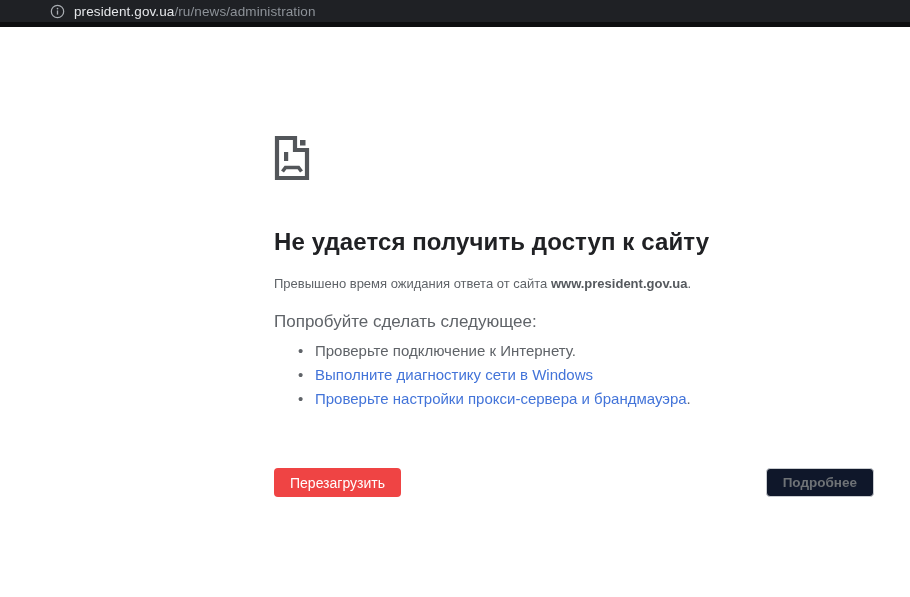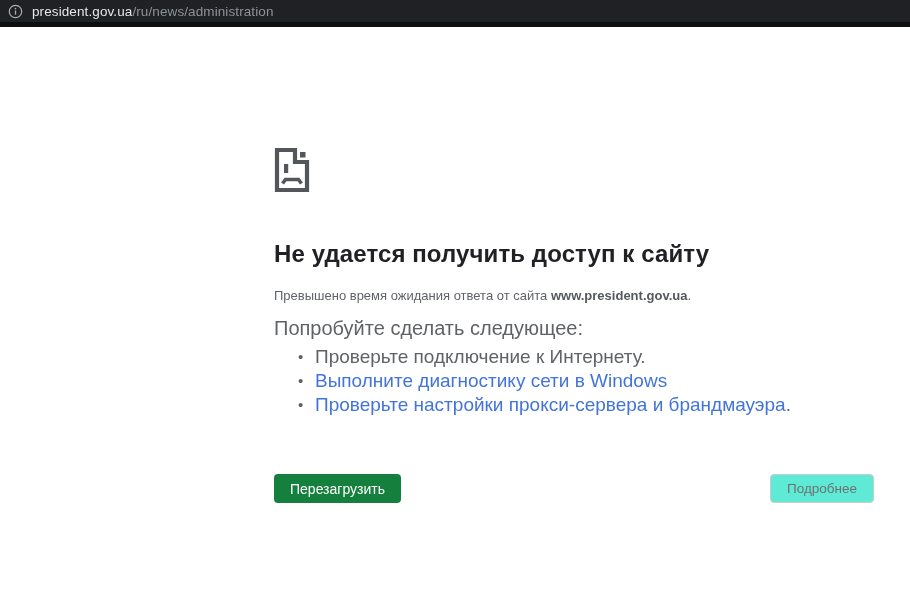--- a/index.html
+++ b/index.html
@@ -8,21 +8,21 @@
     background: #ffffff;
     font-family: "Liberation Sans", sans-serif;
     overflow: hidden;
     position: relative;
   }
   
   .topbar {
     position: absolute; top: 0; left: 0;
     width: 910px; height: 22px;
     background: #1f2125;
-    display: flex; align-items: center;
+    display: flex; align-items: center; padding-left: 42px;
   }
   .topbar-edge {
     position: absolute; top: 22px; left: 0;
     width: 910px; height: 5px;
     background: #0d0e10;
   }
   .info-icon {
     margin-left: 8px;
     width: 15px; height: 15px;
     display: inline-flex; align-items: center; justify-content: center;
@@ -31,21 +31,21 @@
     margin-left: 9px;
     font-size: 13.5px;
     letter-spacing: 0.1px;
     white-space: nowrap;
   }
   .url .host { color: #e4e6e9; font-weight: 500; }
   .url .path { color: #8d9298; font-weight: 400; }
   
   .content {
     position: absolute;
-    left: 274px; top: 147px;
+    left: 274px; top: 135px;
     width: 600px;
   }
   .sad-file-icon {
     width: 36px; height: 46px;
     margin-bottom: 46px;
   }
   h1.error-title {
     font-size: 24px;
     line-height: 29px;
     font-weight: 600;
@@ -53,33 +53,33 @@
     letter-spacing: 0.1px;
   }
   .subtitle {
     margin-top: 20px;
     font-size: 13px;
     line-height: 16px;
     color: #5f6368;
   }
   .subtitle .domain { font-weight: 700; color: #55595e; }
   .suggestions-header {
-    margin-top: 16px;
-    font-size: 20px;
+    margin-top: 22px;
+    font-size: 17px;
     line-height: 16px;
     color: #5f6368;
   }
   ul.suggestions {
     margin-top: 9px;
     list-style: none;
   }
   ul.suggestions li {
     position: relative;
     padding-left: 41px;
-    font-size: 19px;
+    font-size: 15px;
     line-height: 24px;
     color: #5f6368;
   }
   ul.suggestions li::before {
     content: "\2022";
     position: absolute;
     left: 24px;
     color: #5f6368;
     font-size: 15px;
   }
@@ -100,35 +100,35 @@
     width: 600px;
     display: flex;
     justify-content: space-between;
     align-items: center;
   }
   button { font-family: "Liberation Sans", sans-serif; cursor: pointer; }
   .reload-button {
     min-width: 120px;
     height: 29px;
     padding: 0 16px;
-    background: #15803d;
+    background: #ef4444;
     color: #ffffff;
     font-size: 14px;
     font-weight: 500;
     border: none;
     border-radius: 4px;
   }
   .details-button {
     min-width: 98px;
     height: 29px;
     padding: 0 16px;
-    background: #5eead4;
+    background: #0f172a;
     color: #6e7276;
     font-size: 13.5px;
-    font-weight: 400;
+    font-weight: 700;
     border: 1px solid #c9ccd0;
     border-radius: 4px;
   }
 </style>
 </head>
 <body>
 
 <header class="topbar">
   <span class="info-icon">
     <svg width="15" height="15" viewBox="0 0 16 16">

